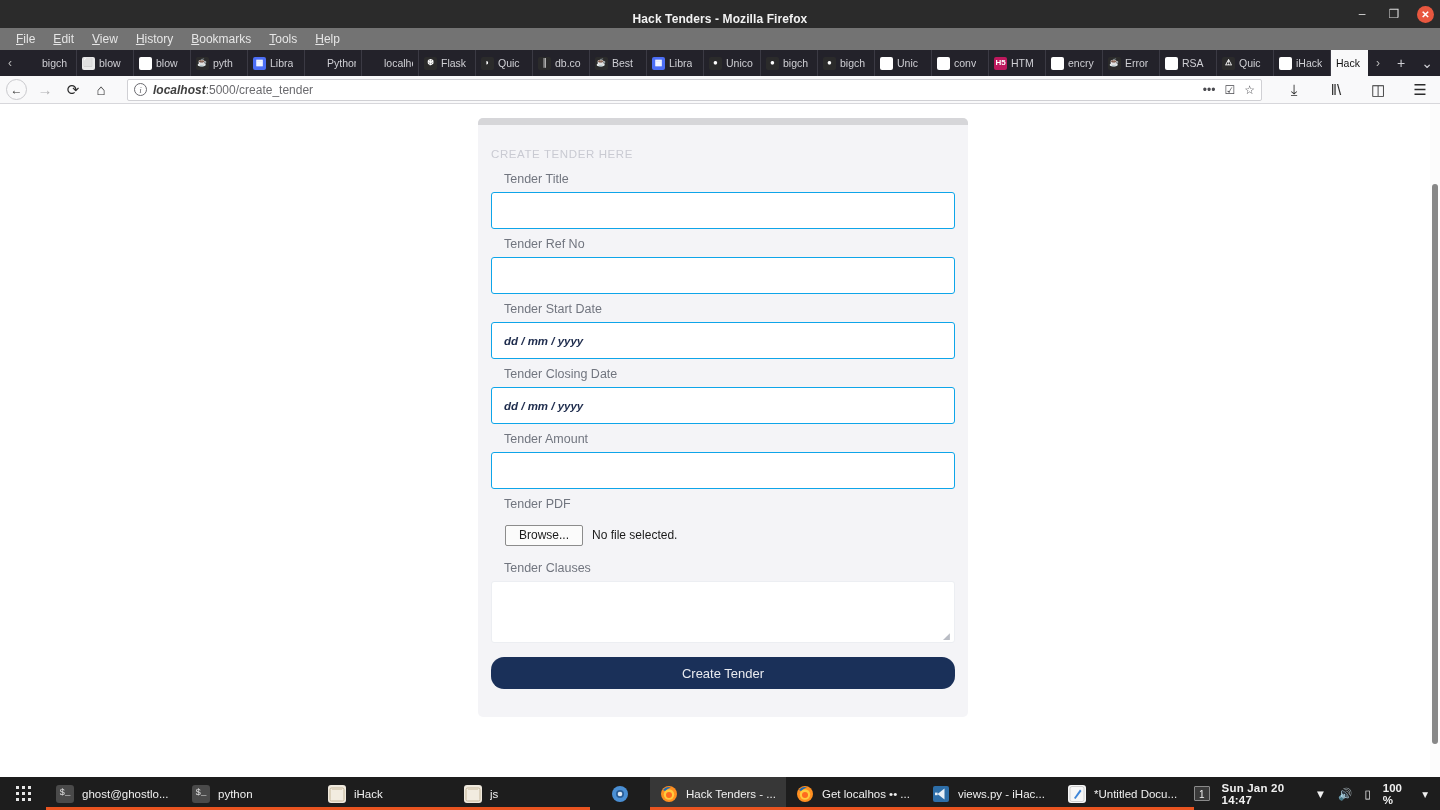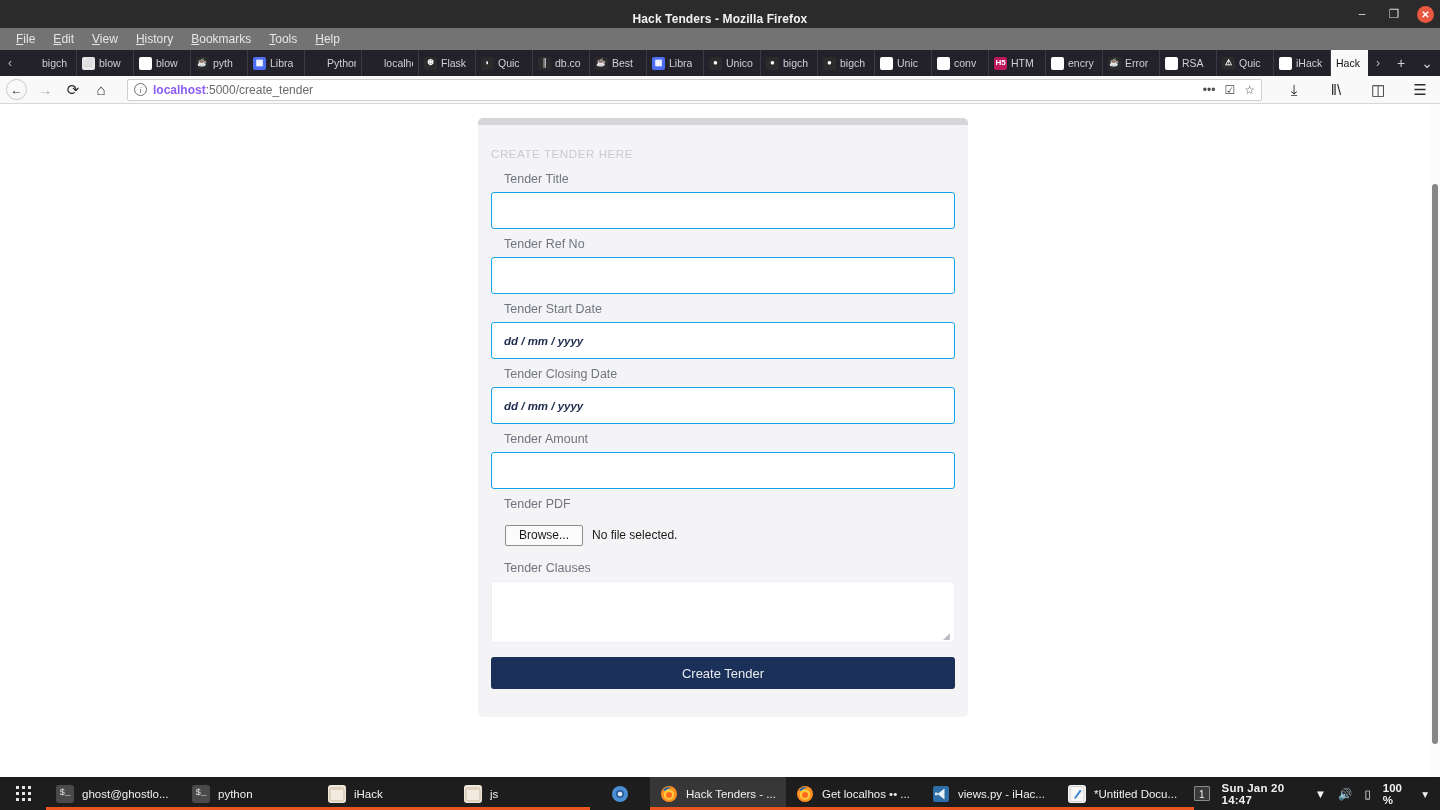--- a/index.html
+++ b/index.html
@@ -123,21 +123,21 @@
     display: flex; align-items: center; padding: 0 6px; gap: 6px;
   }
   .url-info {
     width: 13px; height: 13px; border-radius: 50%;
     border: 1.2px solid #6b6b70; color: #6b6b70; font-size: 9px;
     display: flex; align-items: center; justify-content: center;
     font-family: "Liberation Serif", serif; font-style: italic;
     flex: 0 0 13px;
   }
   .url-text { font-size: 12px; color: #6a6a6e; flex: 1 1 auto; }
-  .url-text b { color: #8b5cf6; font-weight: bold; }
+  .url-text b { color: #404040; font-weight: bold; font-style: italic; }
   .url-actions { display: flex; align-items: center; gap: 9px; color: #4a4a4f; font-size: 12px; }
   .toolbar-right { display: flex; align-items: center; gap: 14px; padding-left: 10px; color: #2b2b2b; }
 
   
   .content {
     position: absolute; top: 104px; left: 8px; width: 1440px; height: 673px;
     background: #ffffff; overflow: hidden;
   }
   .card {
     position: absolute; left: 470px; top: 14px;
@@ -179,21 +179,21 @@
   }
   .browse-btn {
     background: #fbfbfb; border: 1px solid #8c8c8c; border-radius: 2px;
     font-size: 12px; color: #1a1a1a; padding: 2.5px 13px;
     font-family: "Liberation Sans", sans-serif;
   }
   .file-status { font-size: 12px; color: #1a1a1a; }
   .submit-wrap { padding: 14px 13px 0 13px; }
   .submit-btn {
     width: 100%; background: #1a3059; color: #e8eaef;
-    border: none; border-radius: 3px; height: 32px;
+    border: none; border-radius: 13px; height: 32px;
     font-size: 13px; font-family: "Liberation Sans", sans-serif;
     display: flex; align-items: center; justify-content: center;
   }
 
   
   .page-scrollbar {
     position: absolute; right: 0; top: 104px; width: 10px; height: 673px;
     background: #fcfcfc;
   }
   .page-scrollbar .thumb {

